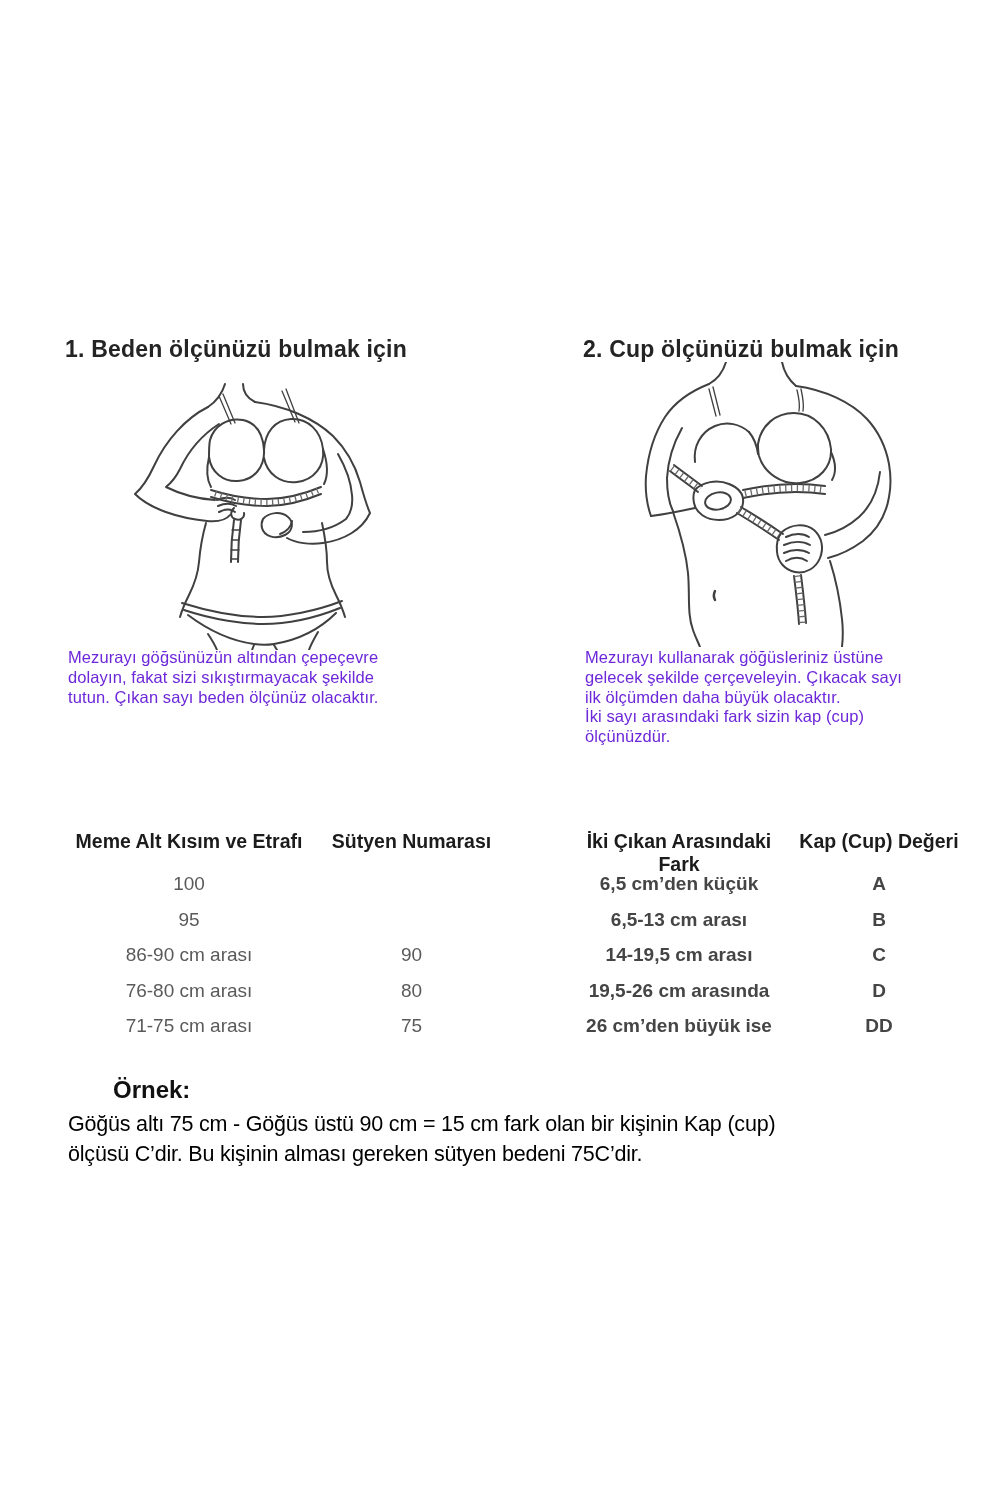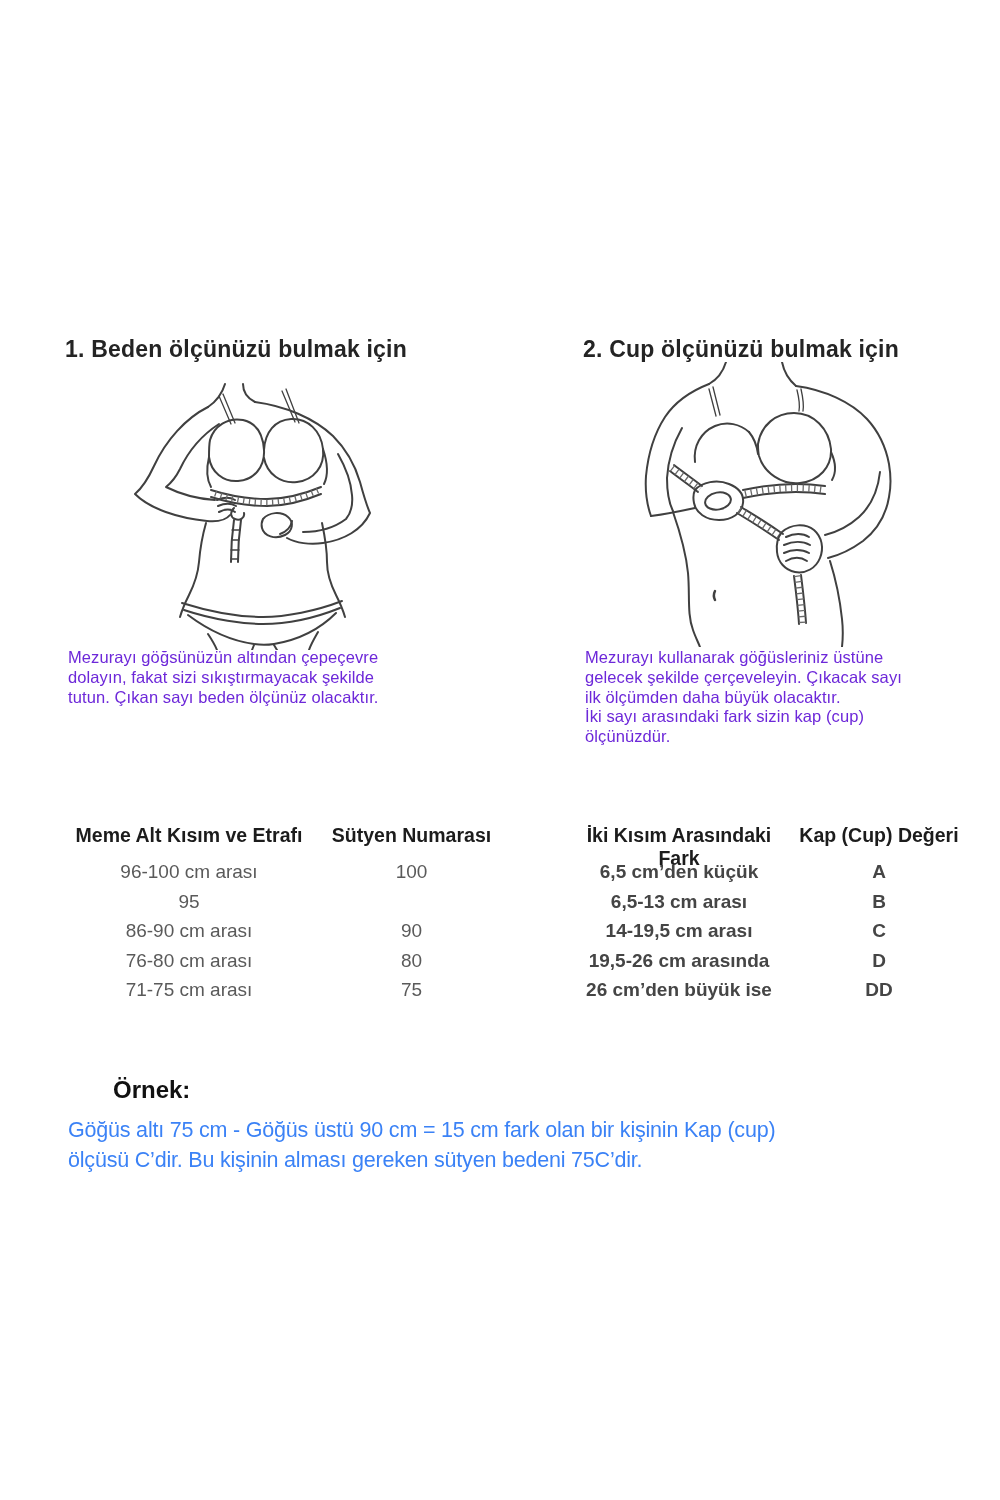--- a/index.html
+++ b/index.html
@@ -14,33 +14,33 @@
   #fig-band{left:122px;top:382px;}
   #fig-cup{left:598px;top:362px;}
 
   .para{position:absolute;font-size:16.5px;line-height:19.8px;color:#6d28d9;white-space:pre-line;letter-spacing:.1px;}
   #para-band{left:68px;top:648px;width:480px;}
   #para-cup{left:585px;top:648px;width:420px;}
 
   .sizetable{position:absolute;top:824px;}
   #table-band{left:65px;width:445px;}
   #table-cup{left:565px;width:400px;}
-  .thead,.trow{display:grid;}
+  .thead,.trow{display:grid;margin-top:6px;}
   #table-band .thead,#table-band .trow{grid-template-columns:248px 197px;}
   #table-cup .thead,#table-cup .trow{grid-template-columns:228px 172px;}
   .thead{font-weight:700;font-size:19.5px;color:#1c1c1c;height:33px;}
   .thead div{text-align:center;}
   .trow{font-size:19px;height:29.5px;}
   .trow div{text-align:center;line-height:29.5px;}
   #table-band .trow{color:#5a5a5a;}
   #table-cup .trow{color:#454545;font-weight:bold;}
 
   .example{position:absolute;left:68px;top:1076px;width:890px;}
   .example-title{font-size:24px;font-weight:700;color:#111;margin-left:45px;}
-  .example-text{font-size:21.5px;line-height:30px;color:#3b82f6;letter-spacing:-.2px;margin-top:11px;white-space:pre-line;}
+  .example-text{font-size:21.5px;line-height:30px;color:#000000;letter-spacing:-.2px;margin-top:5px;white-space:pre-line;}
 
   svg .ln{stroke:#404040;stroke-width:2;fill:none;stroke-linecap:round;stroke-linejoin:round;}
   svg .thin{stroke-width:1.3;}
   svg .tick{stroke:#6a6a6a;fill:none;stroke-linecap:butt;}
 </style>
 </head>
 <body>
 
 <div class="page">
 
@@ -164,21 +164,20 @@
 ilk ölçümden daha büyük olacaktır.
 İki sayı arasındaki fark sizin kap (cup)
 ölçünüzdür.</div>
 
   <div class="sizetable" id="table-band">
     <div class="thead">
       <div>Meme Alt Kısım ve Etrafı</div>
       <div>Sütyen Numarası</div>
     </div>
     <div class="trow">
-      <div>96-100 cm arası</div>
       <div>100</div>
     </div>
     <div class="trow">
       <div>95</div>
     </div>
     <div class="trow">
       <div>86-90 cm arası</div>
       <div>90</div>
     </div>
     <div class="trow">
@@ -186,21 +185,21 @@
       <div>80</div>
     </div>
     <div class="trow">
       <div>71-75 cm arası</div>
       <div>75</div>
     </div>
   </div>
 
   <div class="sizetable" id="table-cup">
     <div class="thead">
-      <div>İki Kısım Arasındaki Fark</div>
+      <div>İki Çıkan Arasındaki Fark</div>
       <div>Kap (Cup) Değeri</div>
     </div>
     <div class="trow">
       <div>6,5 cm’den küçük</div>
       <div>A</div>
     </div>
     <div class="trow">
       <div>6,5-13 cm arası</div>
       <div>B</div>
     </div>

